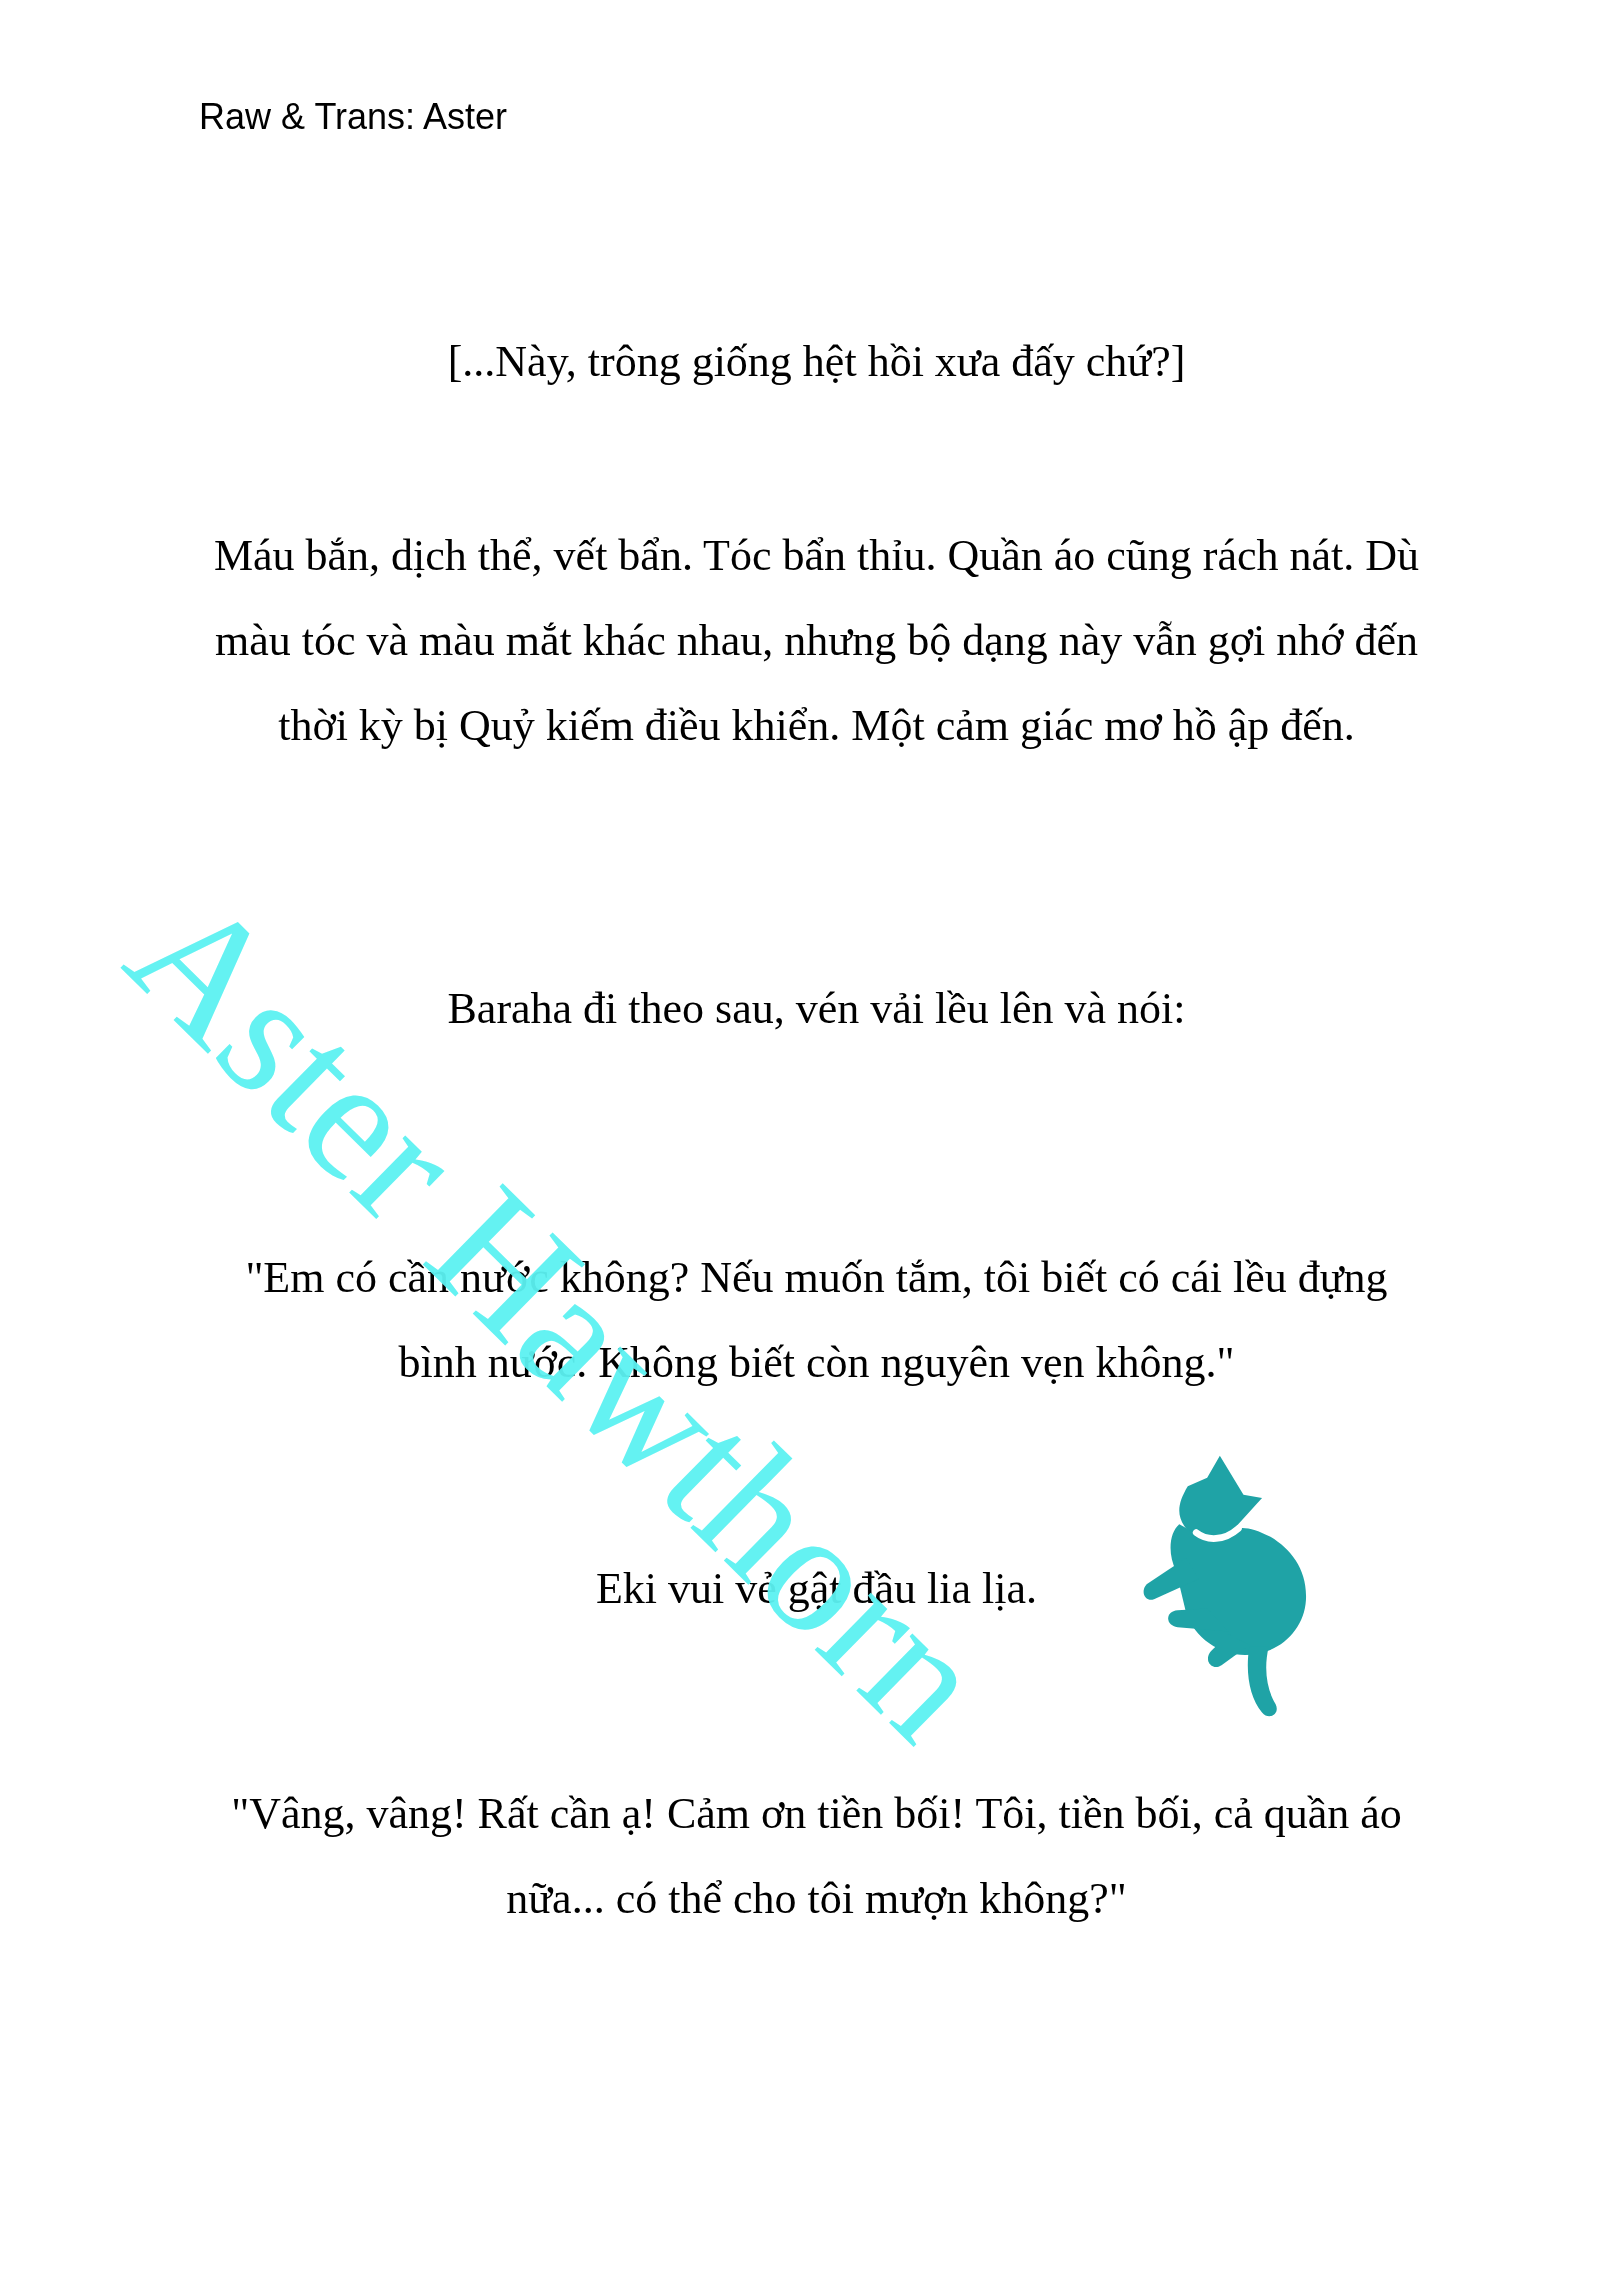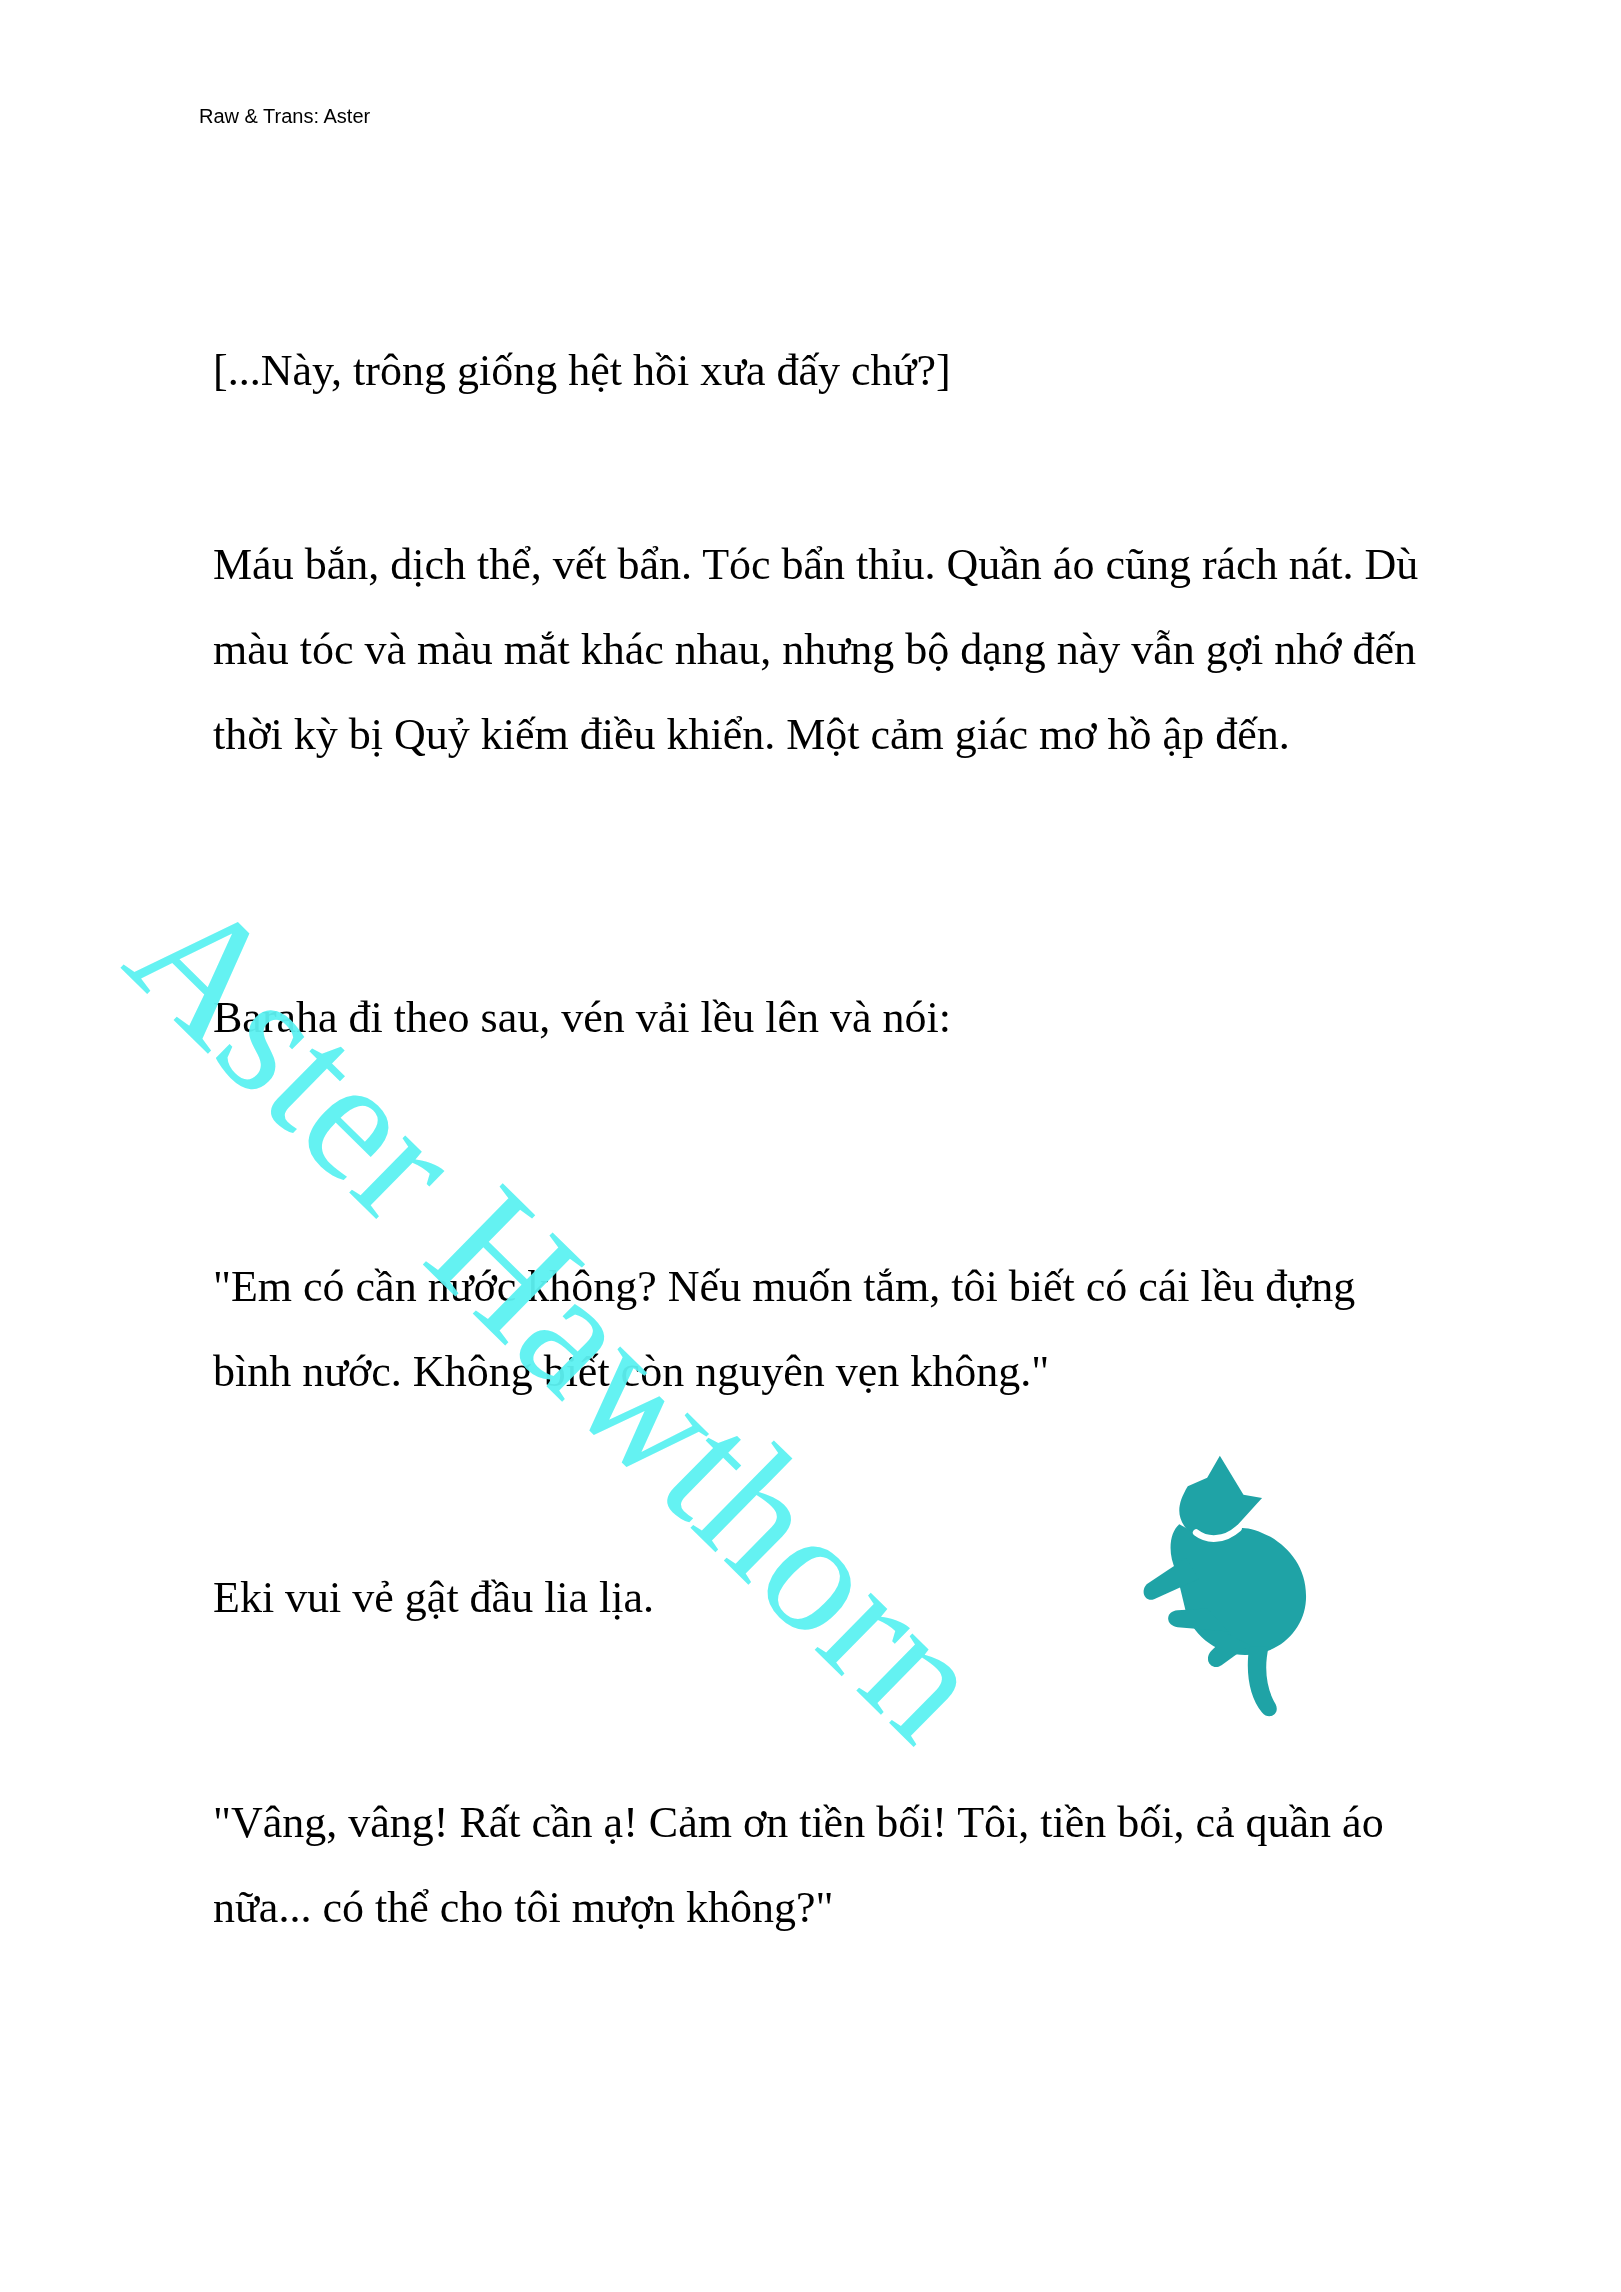--- a/index.html
+++ b/index.html
@@ -7,27 +7,28 @@
       width: 1621px; height: 2293px;
       background: #ffffff;
       position: relative;
       overflow: hidden;
       font-family: "Liberation Serif", serif;
       color: #000000;
     }
     .header {
       position: absolute; left: 199px; top: 100px;
       font-family: "Liberation Sans", sans-serif;
-      font-size: 20px; line-height: 33px;
+      font-size: 36px; line-height: 33px;
       color: #000;
     }
     .para {
       position: absolute; left: 199px; width: 1225px;
       font-size: 44px; line-height: 85px;
-      margin: 14px;
+      margin: 5px;
+      text-align: center;
     }
     .watermark {
       position: absolute;
       left: 221px; top: 863px;
       font-family: "Liberation Serif", serif;
       font-size: 174px;
       color: var(--wm);
       transform-origin: 0 0;
       transform: rotate(44.5deg);
       white-space: nowrap;

